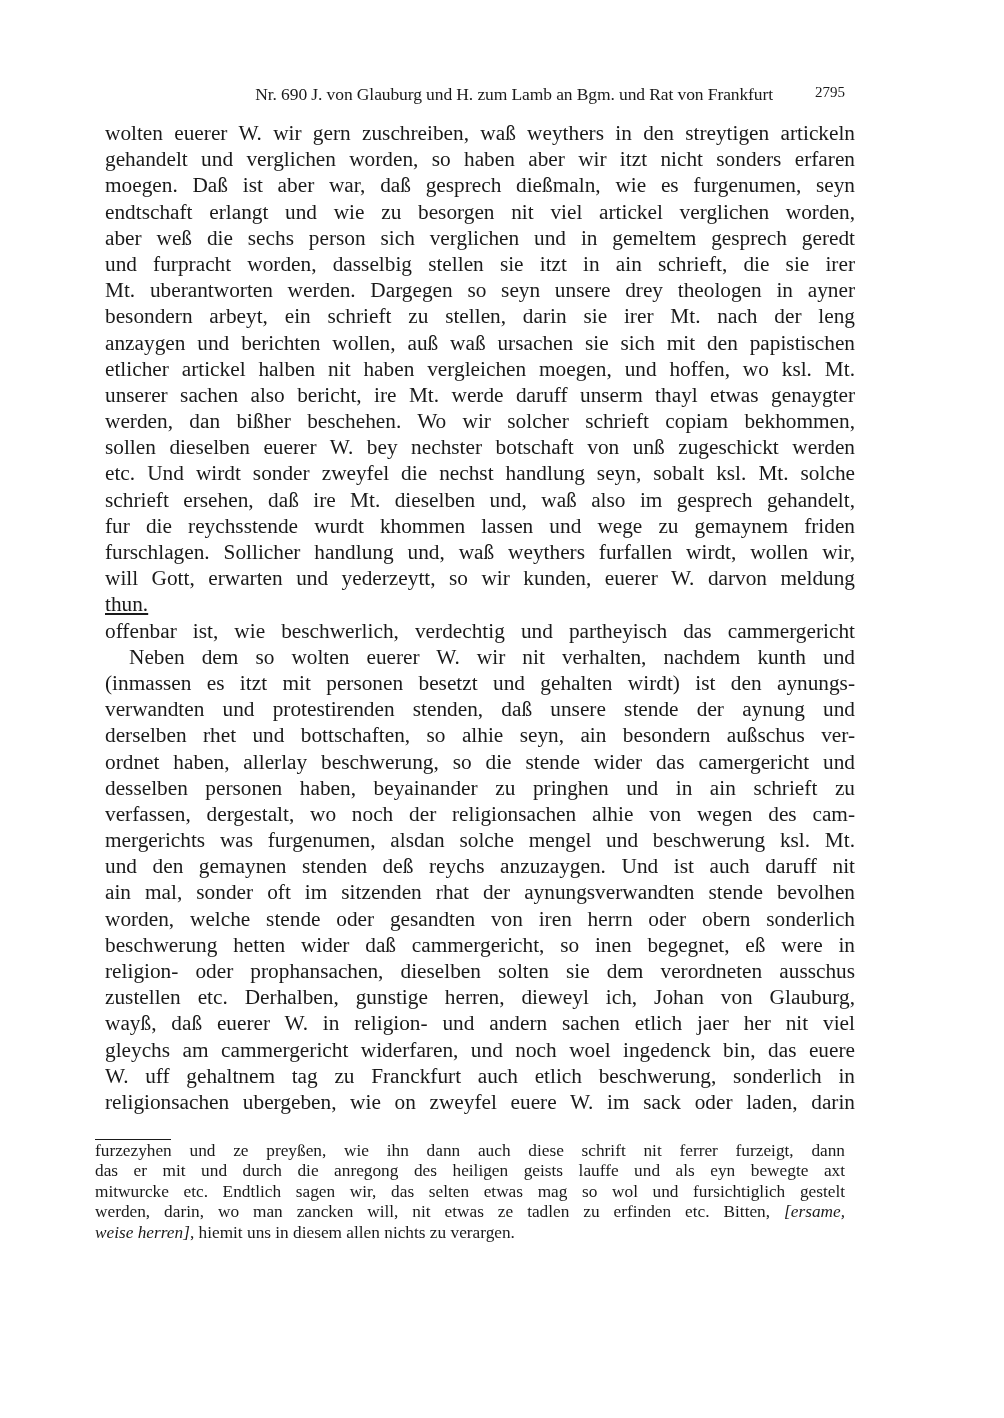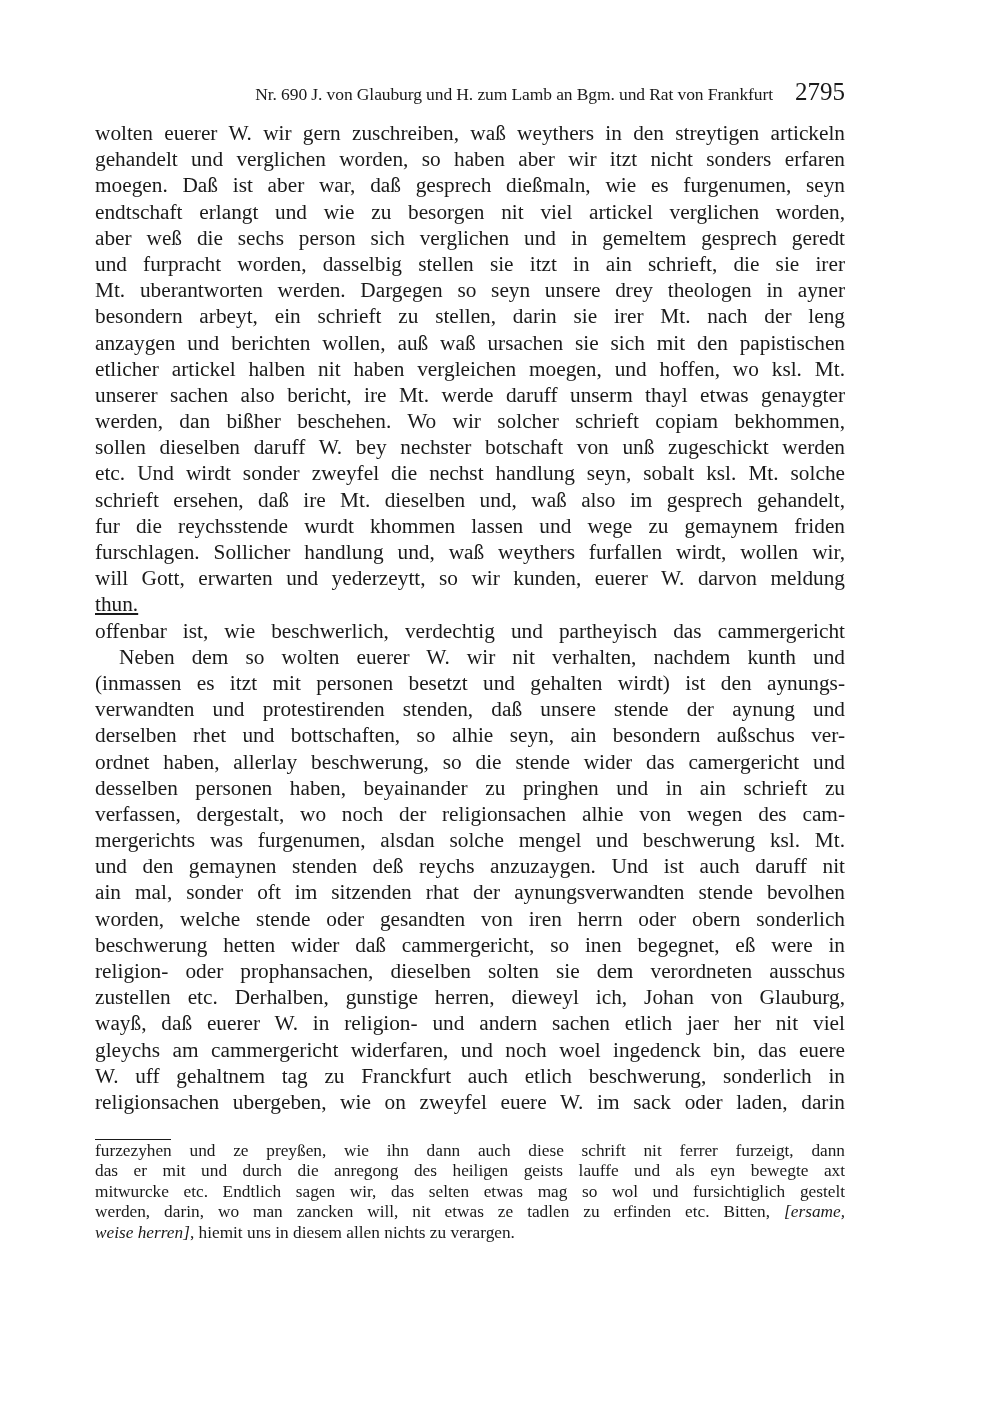--- a/index.html
+++ b/index.html
@@ -29,26 +29,26 @@
       right: 72px;
       top: 1px;
       white-space: nowrap;
       letter-spacing: -0.1px;
       text-align: right;
     }
     .running-head .page-number {
       position: absolute;
       right: 0;
       top: -1px;
-      font-size: 25px;
+      font-size: 15px;
     }
     .body-text {
       position: absolute;
       top: 120px;
-      left: 95px;
+      left: 105px;
       width: 750px;
     }
     .line {
       display: block;
       font-size: 21.3px;
       line-height: 26.2px;
       height: 26.2px;
       white-space: nowrap;
       text-align: justify;
       text-align-last: justify;
@@ -107,21 +107,21 @@
     <span class="line">moegen. Daß ist aber war, daß gesprech dießmaln, wie es furgenumen, seyn</span>
     <span class="line">endtschaft erlangt und wie zu besorgen nit viel artickel verglichen worden,</span>
     <span class="line">aber weß die sechs person sich verglichen und in gemeltem gesprech geredt</span>
     <span class="line">und furpracht worden, dasselbig stellen sie itzt in ain schrieft, die sie irer</span>
     <span class="line">Mt. uberantworten werden. Dargegen so seyn unsere drey theologen in ayner</span>
     <span class="line">besondern arbeyt, ein schrieft zu stellen, darin sie irer Mt. nach der leng</span>
     <span class="line">anzaygen und berichten wollen, auß waß ursachen sie sich mit den papistischen</span>
     <span class="line">etlicher artickel halben nit haben vergleichen moegen, und hoffen, wo ksl. Mt.</span>
     <span class="line">unserer sachen also bericht, ire Mt. werde daruff unserm thayl etwas genaygter</span>
     <span class="line">werden, dan bißher beschehen. Wo wir solcher schrieft copiam bekhommen,</span>
-    <span class="line">sollen dieselben daruff W. bey nechster botschaft von unß zugeschickt werden</span>
+    <span class="line">sollen dieselben euerer W. bey nechster botschaft von unß zugeschickt werden</span>
     <span class="line">etc. Und wirdt sonder zweyfel die nechst handlung seyn, sobalt ksl. Mt. solche</span>
     <span class="line">schrieft ersehen, daß ire Mt. dieselben und, waß also im gesprech gehandelt,</span>
     <span class="line">fur die reychsstende wurdt khommen lassen und wege zu gemaynem friden</span>
     <span class="line">furschlagen. Sollicher handlung und, waß weythers furfallen wirdt, wollen wir,</span>
     <span class="line">will Gott, erwarten und yederzeytt, so wir kunden, euerer W. darvon meldung</span>
     <span class="line last">thun.</span>
   </div>
   <div class="paragraph">
     <span class="line">offenbar ist, wie beschwerlich, verdechtig und partheyisch das cammergericht</span>
     <span class="line indent">Neben dem so wolten euerer W. wir nit verhalten, nachdem kunth und</span>

